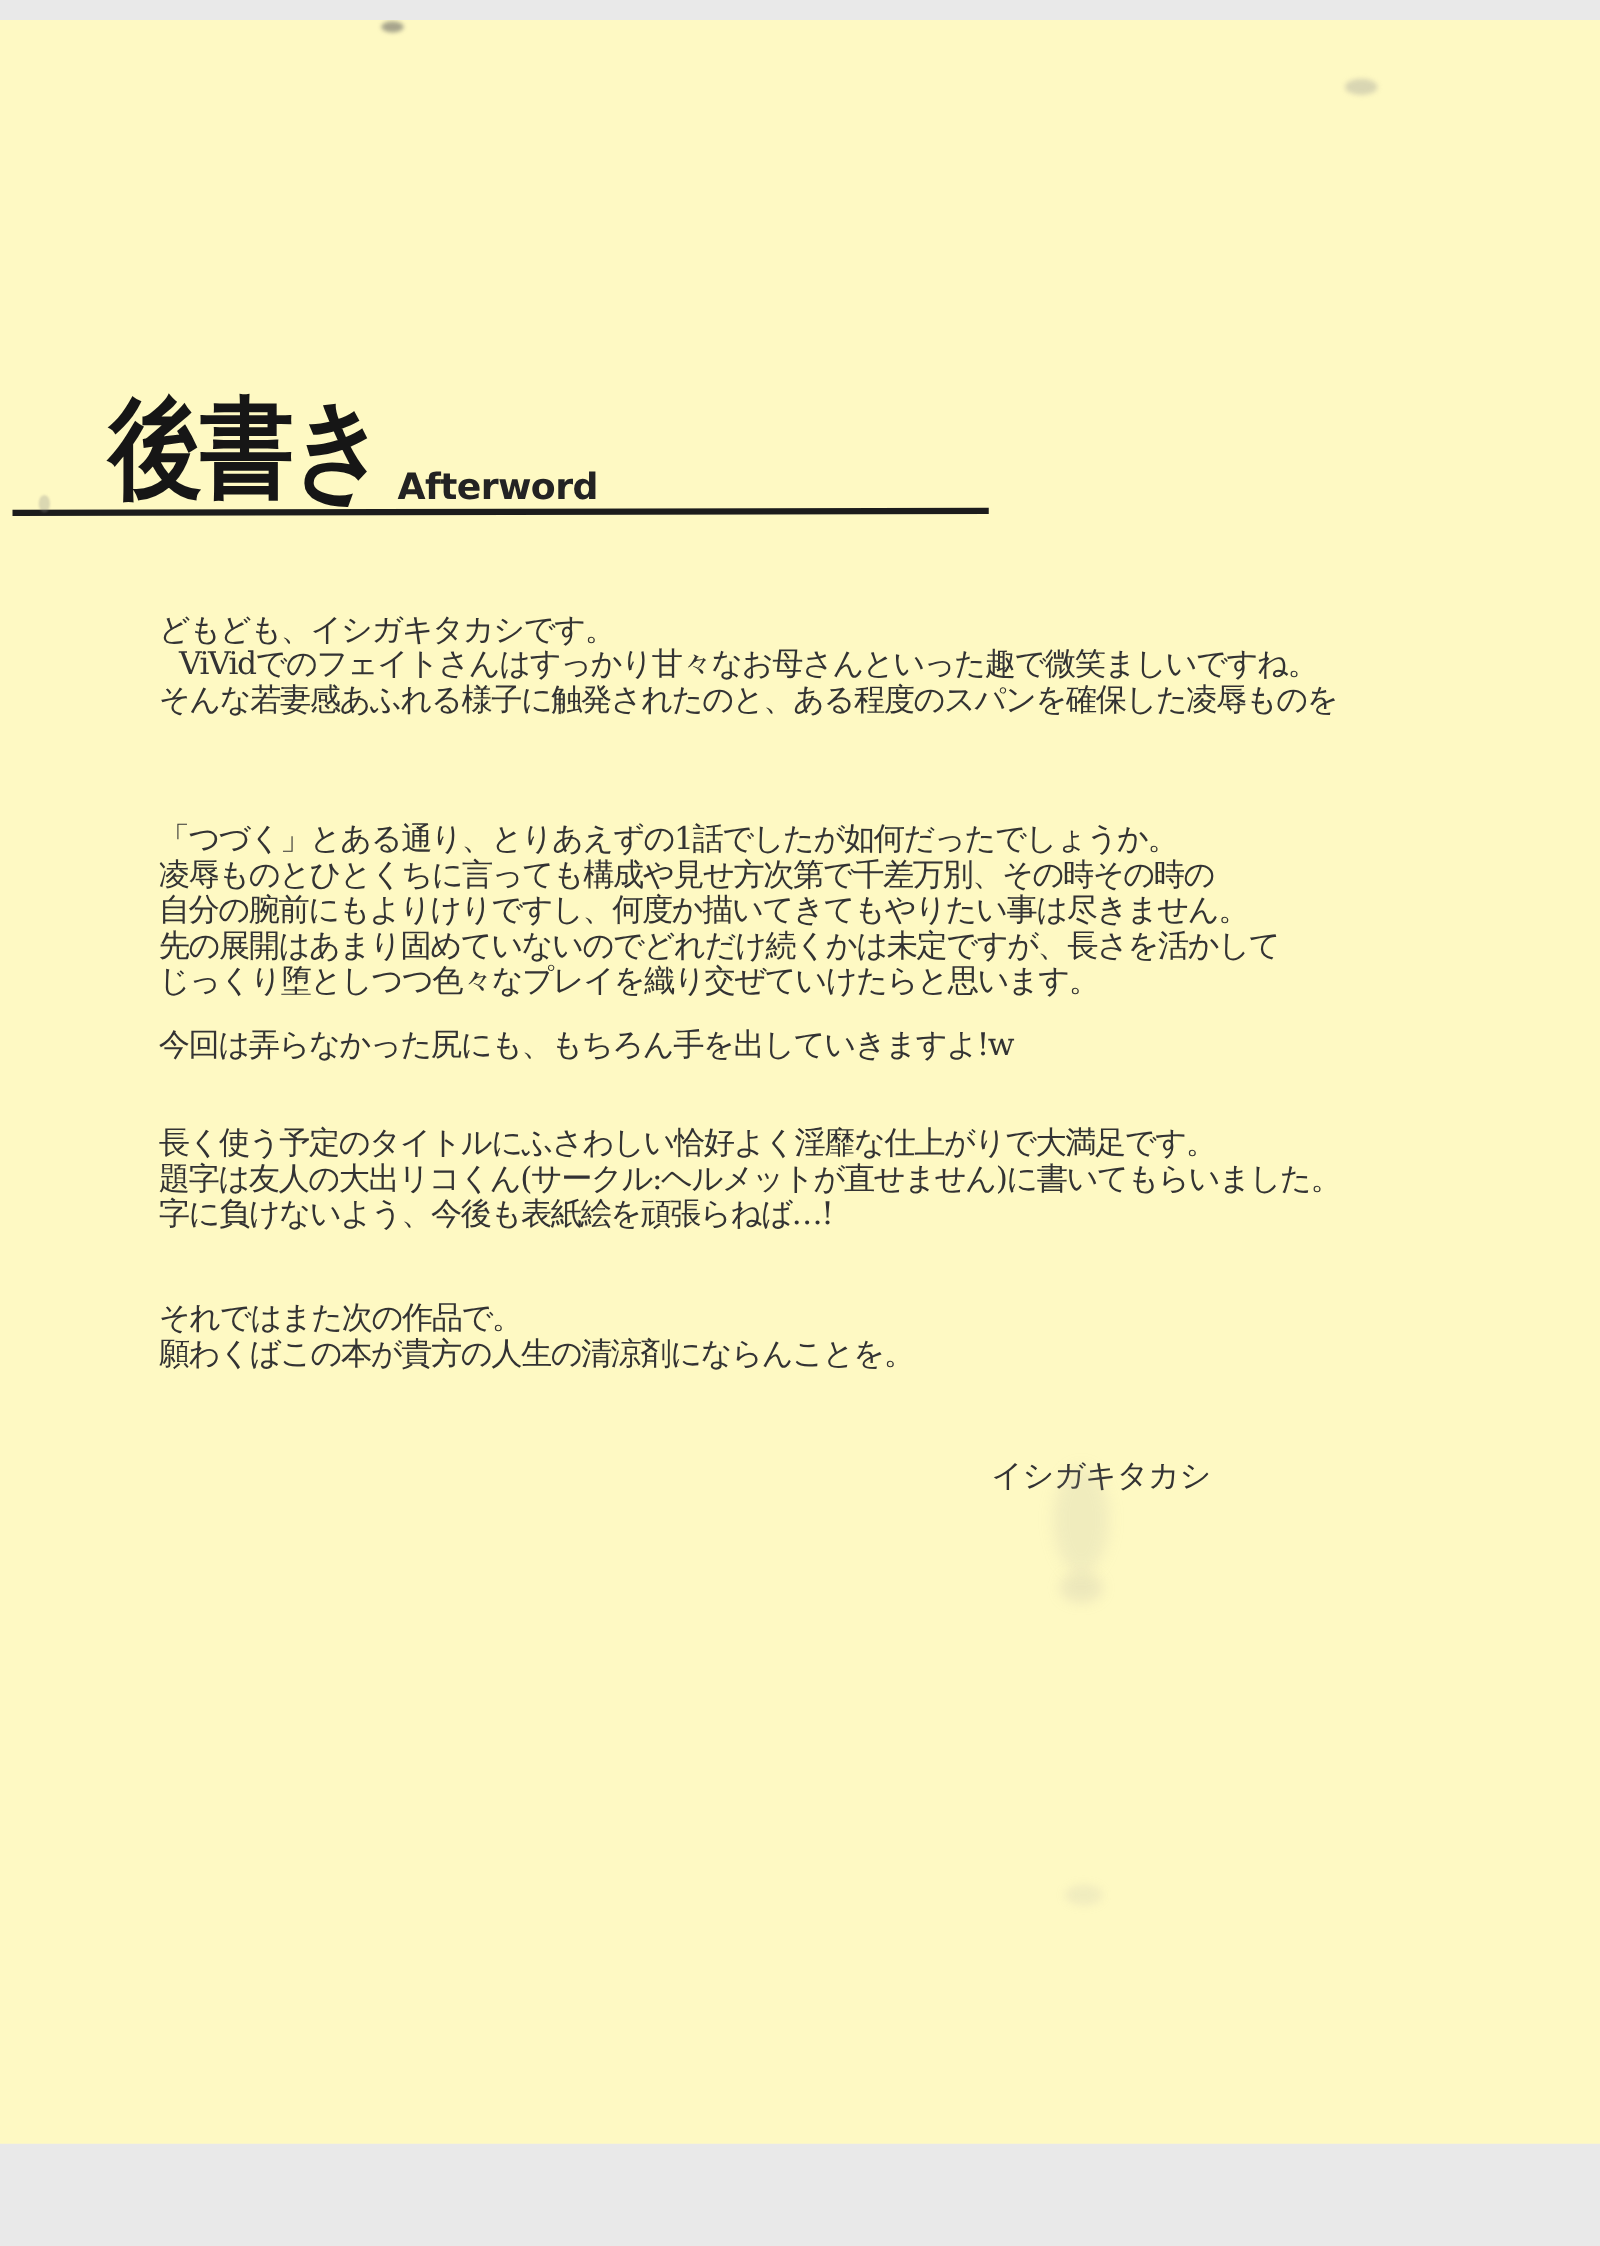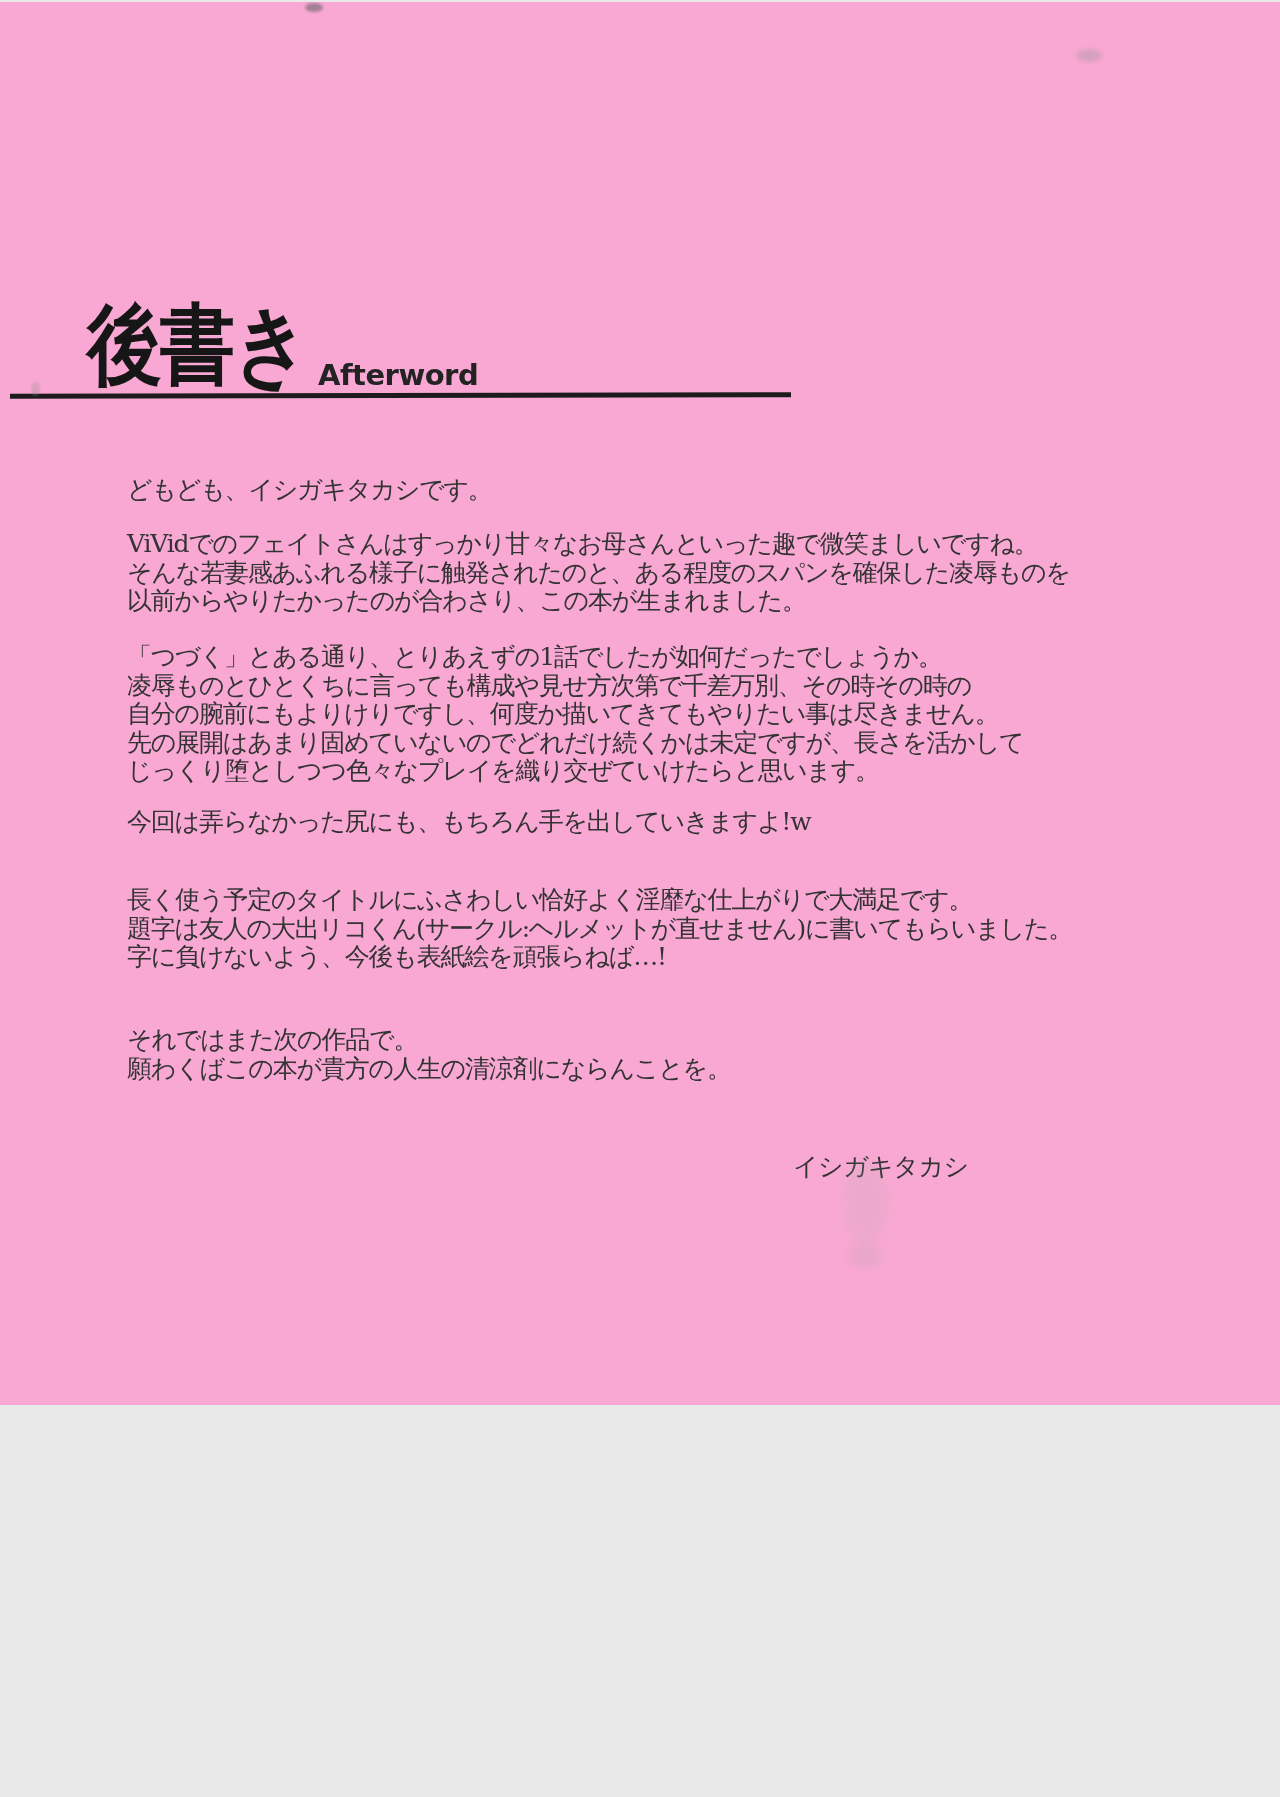--- a/index.html
+++ b/index.html
@@ -3,23 +3,23 @@
 <meta charset="utf-8">
 <style>
   html, body {
     margin: 0;
     padding: 0;
     background: #e9e9e9;
   }
   .page {
     position: relative;
     width: 1280px;
-    height: 1403px;
-    margin: 2px auto;
-    background: #f9a8d4;
+    height: 1699px;
+    margin: 16px auto;
+    background: #fef9c3;
     overflow: hidden;
     font-family: "DejaVu Serif", serif;
   }
   
   .title-jp {
     position: absolute;
     left: 87px;
     top: 296px;
     font-size: 88px;
     line-height: 92px;
@@ -59,21 +59,21 @@
     margin: 0;
     font-size: 25px;
     line-height: 28.5px;
     letter-spacing: -1.2px;
     color: #333333;
     white-space: nowrap;
     font-family: "DejaVu Serif", serif;
   }
   .para .line { display: block; }
   .p-greeting { top: 474px; text-align: right; }
-  .p-vivid    { top: 528px; }
+  .p-vivid    { top: 501px; text-align: center; }
   .p-story    { top: 641px; }
   .p-tease    { top: 806px; }
   .p-thanks   { top: 884px; }
   .p-closing  { top: 1024px; }
   .signature {
     position: absolute;
     left: 793px;
     top: 1151px;
     font-size: 25px;
     line-height: 28px;
@@ -122,21 +122,20 @@
   <div class="title-en">Afterword</div>
   <div class="title-rule"></div>
 
   <p class="para p-greeting">
     <span class="line">どもども、イシガキタカシです。</span>
   </p>
 
   <p class="para p-vivid">
     <span class="line">ViVidでのフェイトさんはすっかり甘々なお母さんといった趣で微笑ましいですね。</span>
     <span class="line">そんな若妻感あふれる様子に触発されたのと、ある程度のスパンを確保した凌辱ものを</span>
-    <span class="line">以前からやりたかったのが合わさり、この本が生まれました。</span>
   </p>
 
   <p class="para p-story">
     <span class="line">「つづく」とある通り、とりあえずの1話でしたが如何だったでしょうか。</span>
     <span class="line">凌辱ものとひとくちに言っても構成や見せ方次第で千差万別、その時その時の</span>
     <span class="line">自分の腕前にもよりけりですし、何度か描いてきてもやりたい事は尽きません。</span>
     <span class="line">先の展開はあまり固めていないのでどれだけ続くかは未定ですが、長さを活かして</span>
     <span class="line">じっくり堕としつつ色々なプレイを織り交ぜていけたらと思います。</span>
   </p>
 

